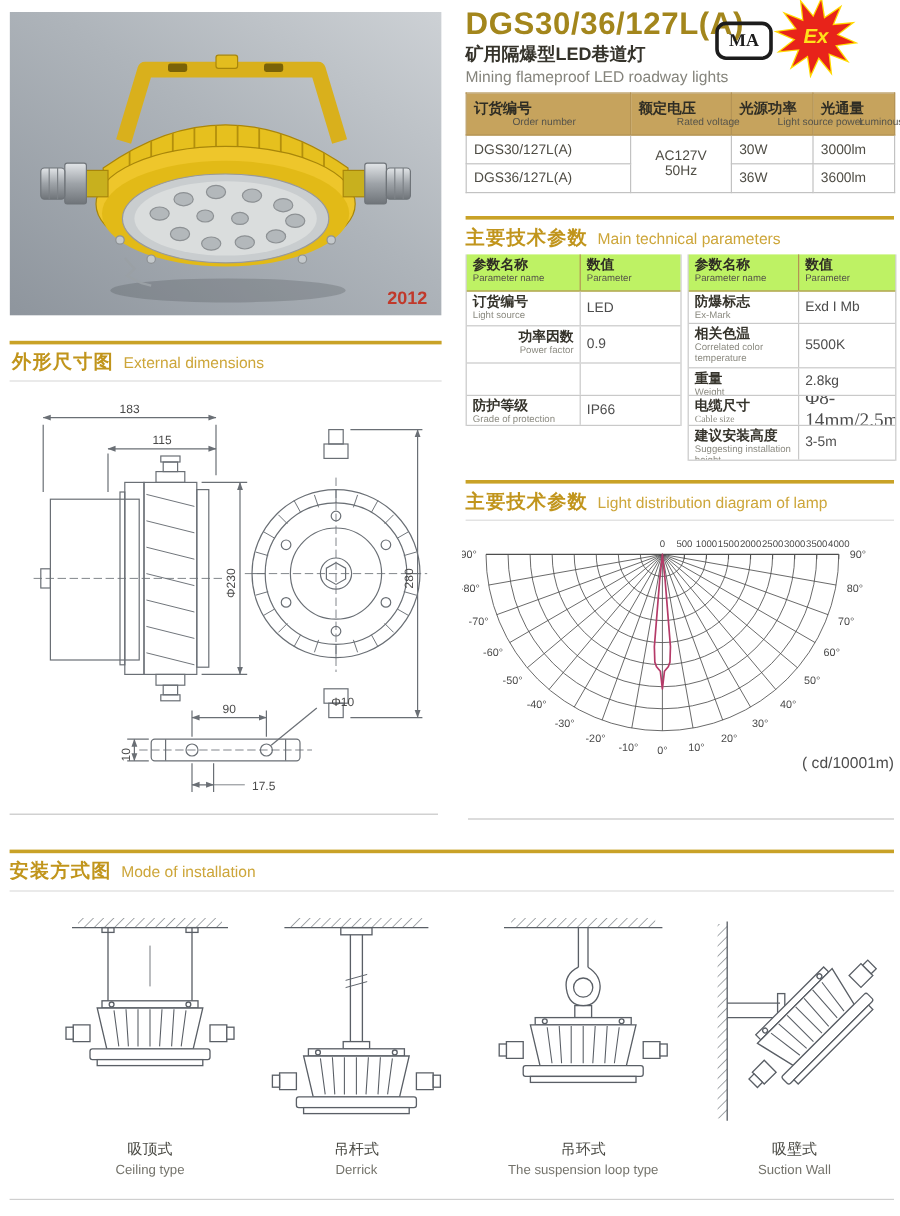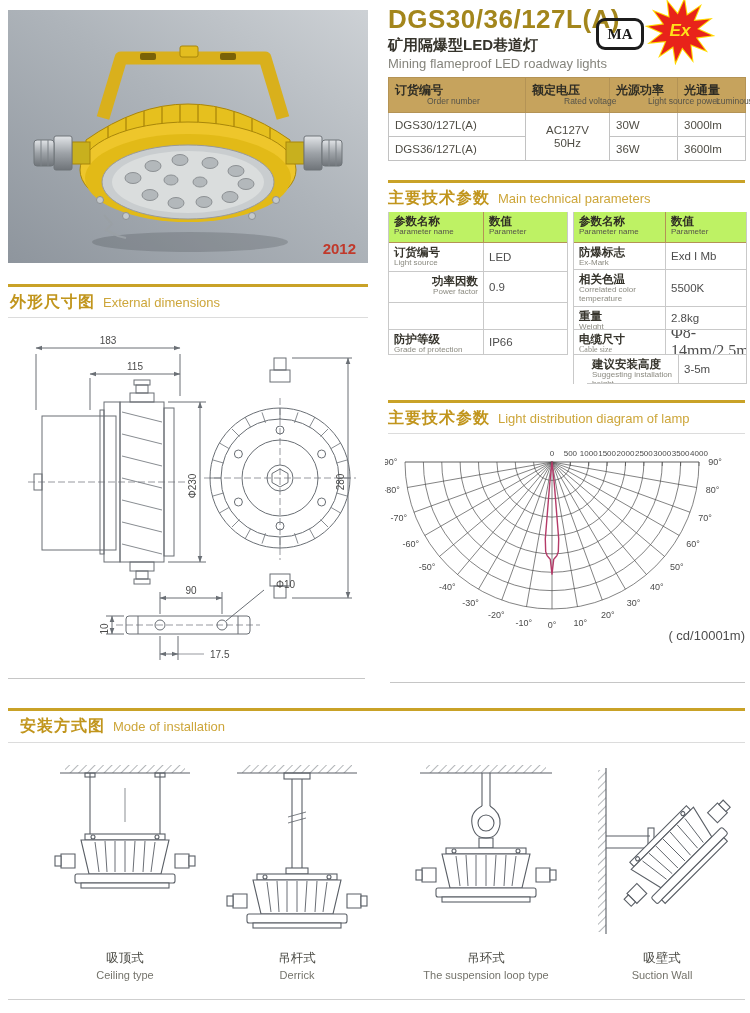--- a/index.html
+++ b/index.html
@@ -399,21 +399,21 @@
         </div>
       <div class="pc pval">2.8kg</div>
     </div>
     <div class="prow" style="grid-template-columns:92px 1fr;height:24px;font-family:Liberation Serif, serif;">
       <div class="pc nm">
           <div class="pzh">电缆尺寸</div>
           <div class="pen">Cable size</div>
         </div>
       <div class="pc pval" style="font-size:16px;">Φ8-14mm/2.5mm²</div>
     </div>
-    <div class="prow" style="grid-template-columns:92px 1fr;height:28px;margin-left:13px;">
+    <div class="prow" style="grid-template-columns:92px 1fr;height:28px;">
       <div class="pc nm">
           <div class="pzh">建议安装高度</div>
           <div class="pen">Suggesting installation height</div>
         </div>
       <div class="pc pval">3-5m</div>
     </div>
   </div>
 
   <div class="goldline" style="left:388px;top:400px;width:357px;"></div>
   <div class="sec-head" style="left:388px;top:408px;">
@@ -484,21 +484,21 @@
       <text x="320.16989718810305" y="80.74928336208401" text-anchor="middle" font-size="9" fill="#4a4a4a">70°</text>
       <text x="327.52366374098995" y="53.30465295970966" text-anchor="middle" font-size="9" fill="#4a4a4a">80°</text>
       <text x="330" y="25.00000000000001" text-anchor="middle" font-size="9" fill="#4a4a4a">90°</text>
       <path d="M 167 22 L 167.0 22.0 L 164.7 43.9 L 160.3 98.9 L 160.7 111.8 L 162.1 115.6 L 163.7 117.5 L 165.3 119.4 L 167.0 134.1 L 168.7 119.4 L 170.3 117.5 L 171.9 115.6 L 173.3 111.8 L 173.7 98.9 L 169.3 43.9 L 167.0 22.0 Z" stroke="#b53a68" fill="none" stroke-width="1.4" stroke-linejoin="round"></path>
     </svg>
   <div class="chart-caption">( cd/10001m)</div>
 
   <div class="grayline" style="left:390px;top:682px;width:355px;"></div>
 
   <div class="goldline" style="left:8px;top:708px;width:737px;"></div>
-  <div class="sec-head" style="left:20px;top:716px;">
+  <div class="sec-head" style="left:8px;top:716px;">
     <span class="sec-zh">安装方式图</span><span class="sec-en">Mode of installation</span>
   </div>
   <div class="thinline" style="left:8px;top:742px;width:737px;"></div>
 
   <svg class="abs" style="left:40px;top:760px;" width="170" height="182" viewBox="0 0 170 182">
     <g stroke="#5a5f66" fill="none" stroke-width="1.1">
       <rect x="25" y="5" width="120" height="8" fill="url(#hatch)" stroke="none"></rect>
       <line x1="20" y1="13" x2="150" y2="13"></line>
       <line x1="50" y1="13" x2="50" y2="76"></line>
         <line x1="120" y1="13" x2="120" y2="76"></line>

